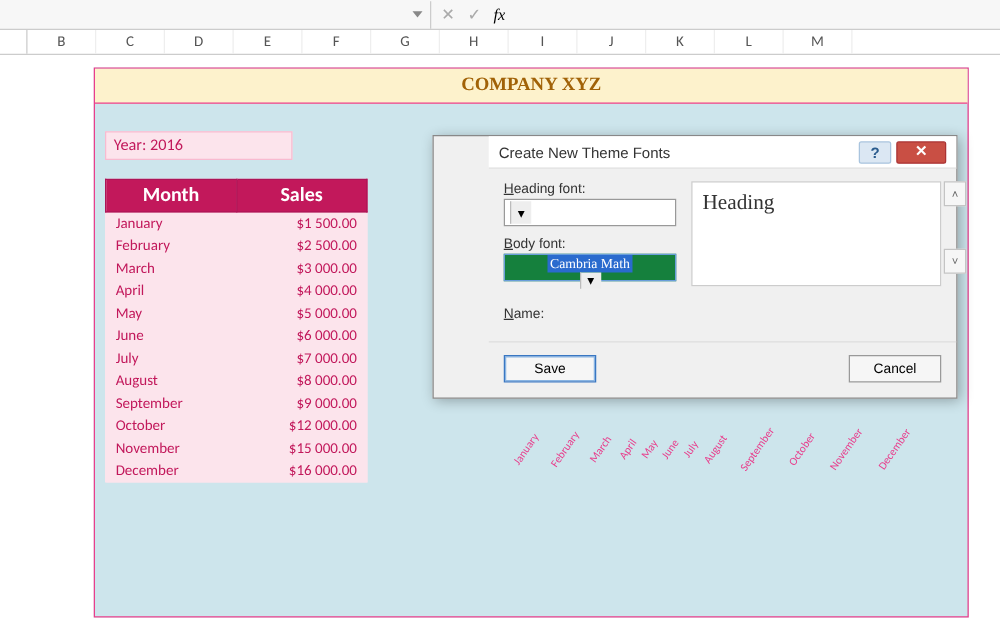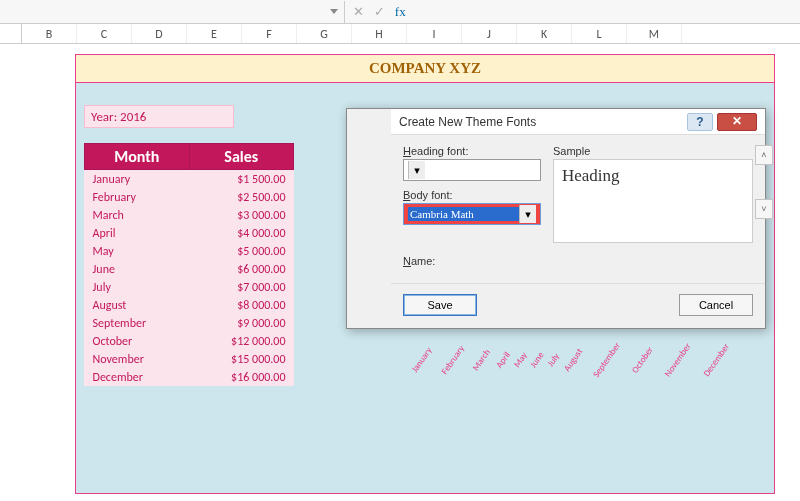--- a/index.html
+++ b/index.html
@@ -36,21 +36,21 @@
     border-top: 5px solid #888;
   }
   .fb-icons {
     display: flex;
     align-items: center;
     gap: 10px;
     padding: 0 8px;
     color: #aaa;
     font-size: 13px;
   }
-  .fb-icons .fx { font-family: 'Times New Roman', serif; color: #0369a1; }
+  .fb-icons .fx { font-style: italic; font-family: 'Times New Roman', serif; color: #000000; }
   .fb-input { flex: 1; height: 100%; }
 
   .col-headers {
     display: flex;
     height: 20px;
     border-bottom: 1px solid #ccc;
     background: #fff;
   }
   .rowhdr-spacer { width: 22px; border-right: 1px solid #ccc; }
   .ch {
@@ -185,21 +185,21 @@
   .dlg-label .ul { text-decoration: underline; }
   .dlg-select {
     display: flex;
     align-items: center;
     background: #fff;
     border: 1px solid #999;
     height: 22px;
     padding: 0 4px;
     margin-bottom: 8px;
   }
-  .dlg-select.hl { background: #ef4444; border-color: #6a9edb; }
+  .dlg-select.hl { background: #15803d; border-color: #6a9edb; flex-direction: column; }
   .dlg-select .val { flex: 1; padding: 0 3px; font-family: Georgia, serif; }
   .dlg-select.hl .val { background: #2a6bce; color: #fff; font-family: 'Cambria Math','Times New Roman',serif; padding:1px 2px; }
   .dlg-select .arrow {
     width: 17px; height: 18px;
     background: #eee;
     border-left: 1px solid #bbb;
     display: flex; align-items: center; justify-content: center;
   }
   .sample-box {
     background: #fff;
@@ -397,21 +397,20 @@
         <div class="dlg-select">
           <span class="arrow">▾</span>
         </div>
         <div class="dlg-label"><span class="ul">B</span>ody font:</div>
         <div class="dlg-select hl">
           <span class="val">Cambria Math</span>
           <span class="arrow">▾</span>
         </div>
       </div>
       <div class="dlg-col sample" style="position:relative">
-        <div class="dlg-label">Sample</div>
         <div class="sample-box">
           <div class="hd">Heading</div>
         </div>
         <div class="sample-spin">
           <div class="spin-btn">˄</div>
           <div class="spin-btn">˅</div>
         </div>
       </div>
     </div>
     <div class="name-row">

